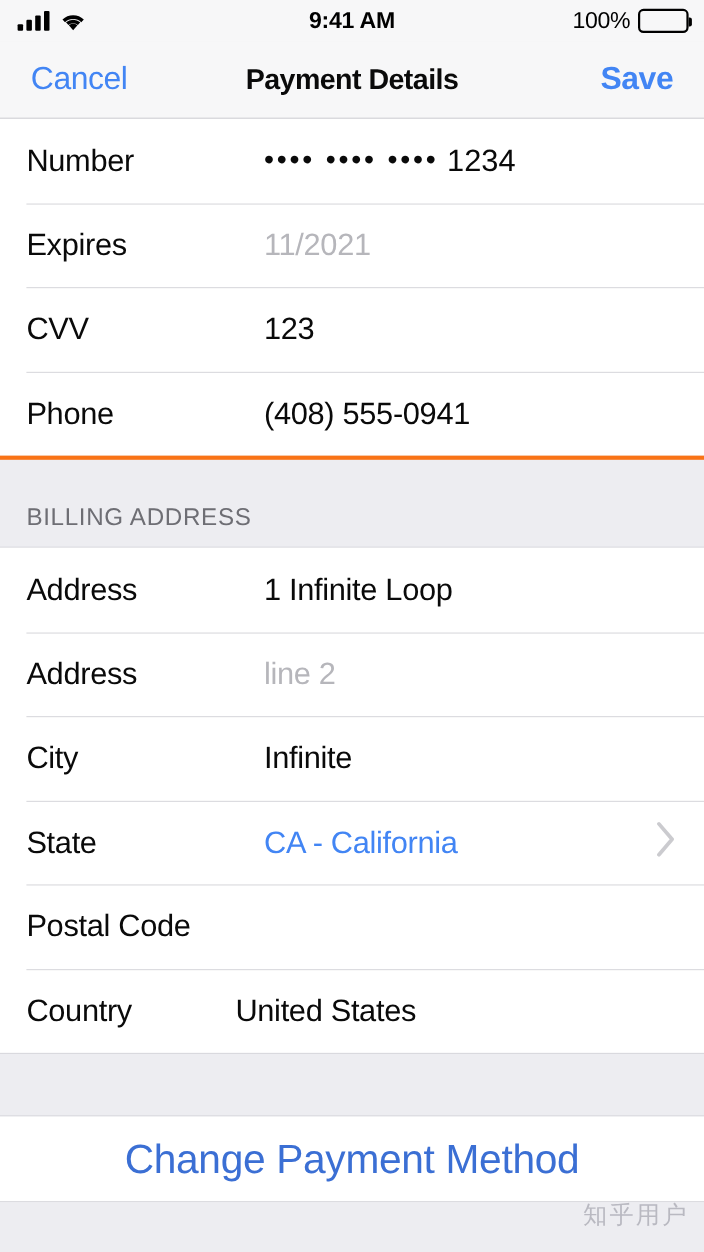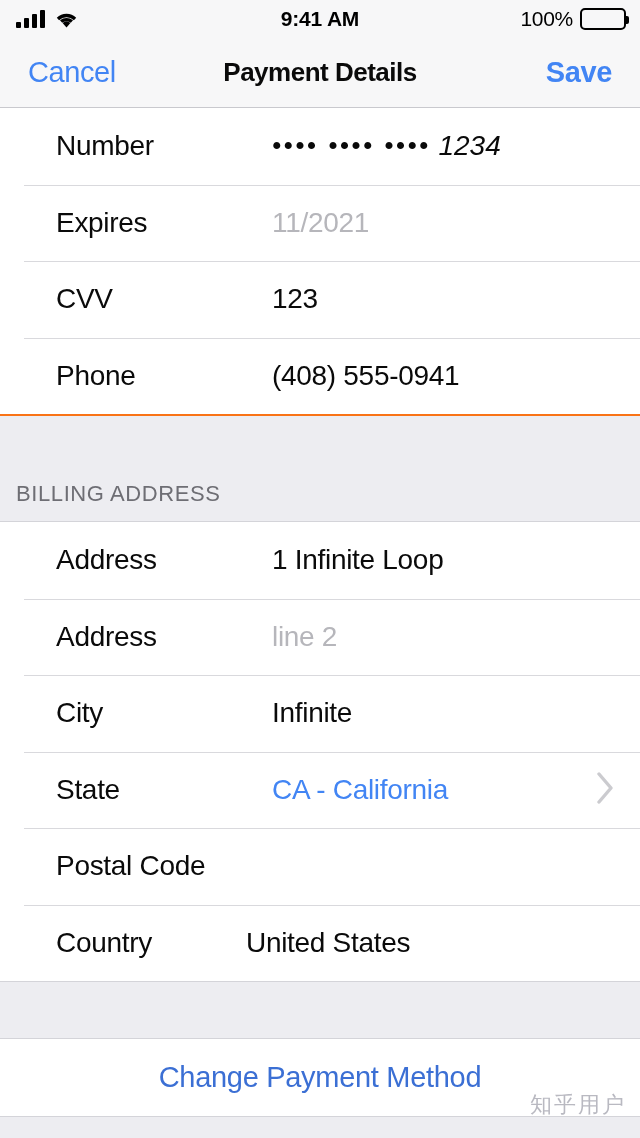--- a/index.html
+++ b/index.html
@@ -153,62 +153,60 @@
     top: 0;
     height: 1px;
     background: #d9d9dd;
   }
   .row-label {
     font-size: 28px;
     color: #0a0a0a;
     letter-spacing: -0.3px;
     white-space: nowrap;
     flex: 0 0 auto;
-    margin-left: 32px;
   }
   .row-value {
     font-size: 28px;
     color: #0a0a0a;
     letter-spacing: -0.3px;
     white-space: nowrap;
     margin-left: auto;
     margin-right: auto;
     padding-left: 22px;
   }
   .row-value.placeholder { color: #b6b6bb; }
   .row-value.link { color: #4285f4; }
   .row-value.dots {
     letter-spacing: 0;
-    font-style: italic;
   }
   .dots-group {
     letter-spacing: 2.5px;
     font-size: 26px;
     vertical-align: 1px;
   }
   .row-spacer { flex: 1 1 auto; }
   .chevron {
     flex: 0 0 auto;
     margin-left: auto;
     display: block;
     opacity: 0.72;
   }
 
   
   .row .row-value { margin-left: 0; }
   .row-label { width: 194px; }
   .row-label.wide { width: 168px; }
   .section-header {
-    height: 108px;
+    height: 84px;
     background: #ededf1;
-    border-top: 2px solid #f97316;
+    border-top: 4px solid #f97316;
     border-bottom: 1px solid #d4d4d9;
     display: flex;
     align-items: flex-end;
-    padding: 0 0 14px 16px;
+    padding: 0 0 14px 24px;
     box-sizing: border-box;
   }
   .section-header-text {
     font-size: 22px;
     color: #6e6e74;
     letter-spacing: 0.6px;
   }
   .gap-plain {
     height: 58px;
     background: #ededf1;
@@ -222,21 +220,21 @@
     height: 78px;
     background: #ffffff;
     display: flex;
     align-items: center;
     justify-content: center;
     border-bottom: 1px solid #d4d4d9;
     box-sizing: border-box;
     cursor: pointer;
   }
   .footer-button-text {
-    font-size: 29px;
+    font-size: 37px;
     color: #3b6fd4;
     letter-spacing: -0.3px;
   }
   .footer-fill {
     background: #ededf1;
     flex: 1 1 auto;
     position: relative;
   }
   .watermark {
     position: absolute;

